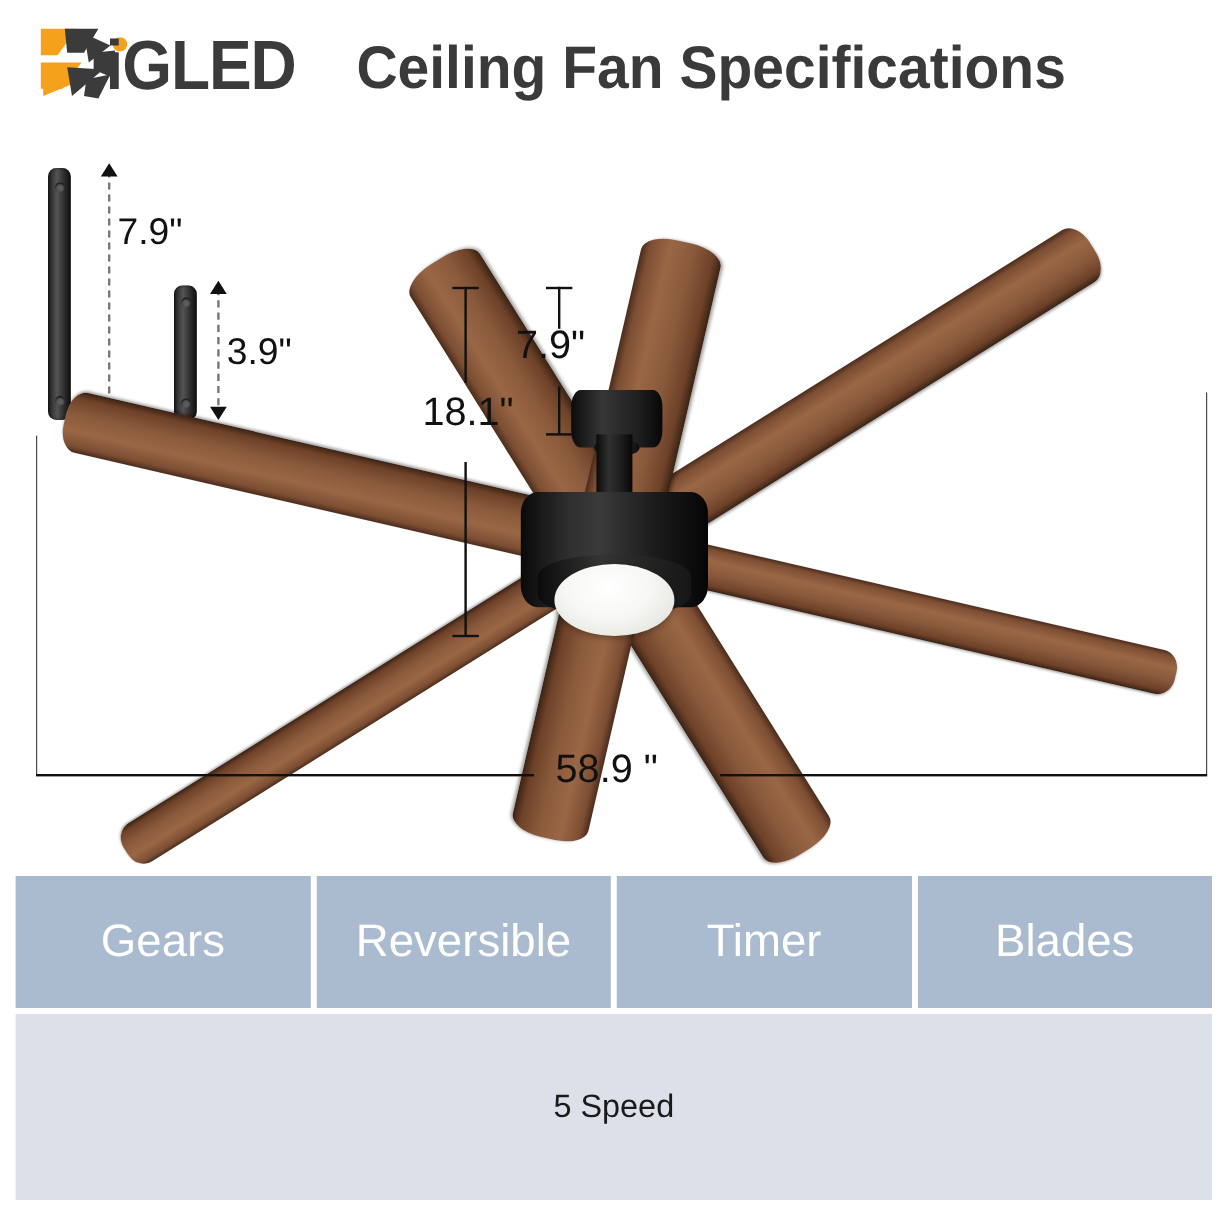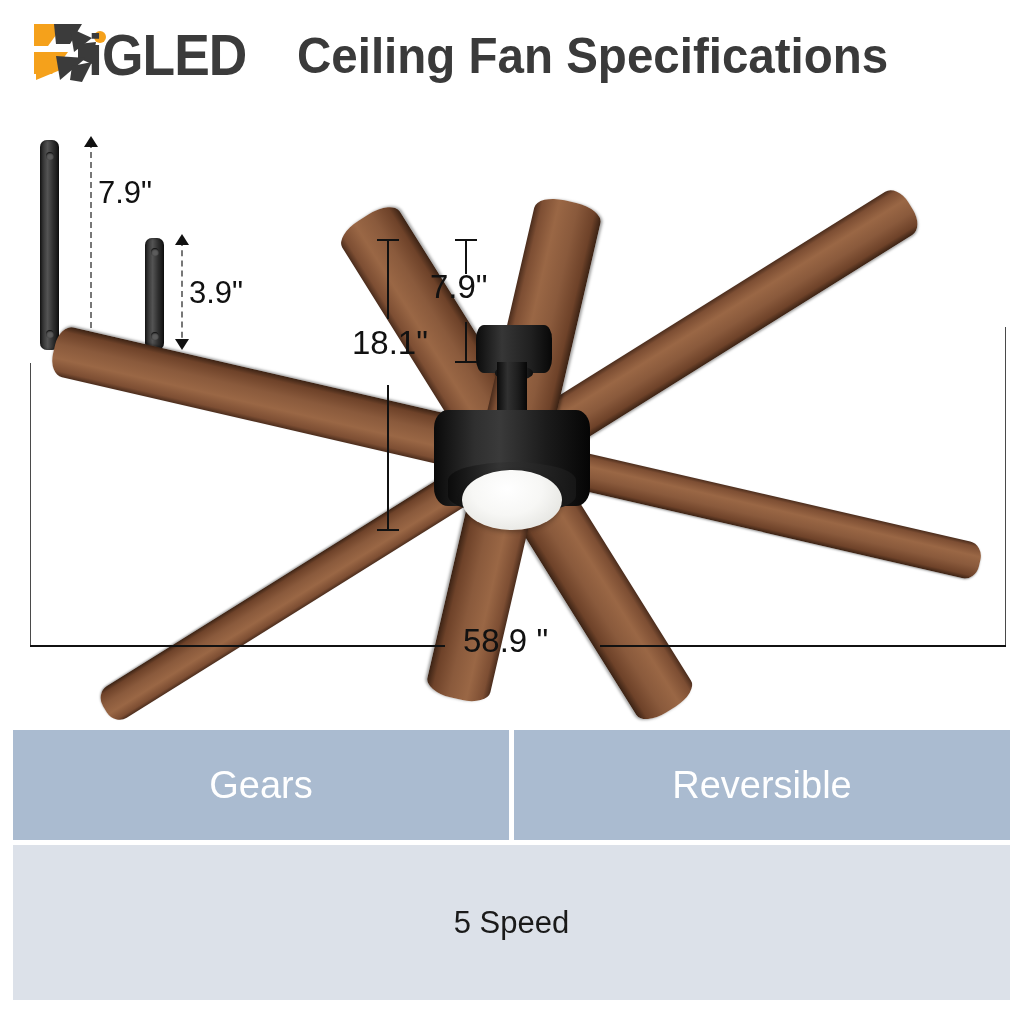--- a/index.html
+++ b/index.html
@@ -201,21 +201,21 @@
     font-family: "Liberation Sans", sans-serif;
   }
   .td-cell {
     flex: 1;
     height: 155px;
     background: #dce1e9;
     color: #1a1a1a;
     display: flex;
     align-items: center;
     justify-content: center;
-    font-size: 31px;
+    font-size: 27px;
     font-weight: 400;
     font-family: "Liberation Sans", sans-serif;
     text-align: left;
   }
 </style>
 </head>
 <body>
 
 <div id="header">
 
@@ -298,17 +298,19 @@
   <div class="ext-line" style="left:1005px; top:217px; height:318px;"></div>
   <div class="rule-h" style="left:30px; top:535px; width:415px;"></div>
   <div class="rule-h" style="left:600px; top:535px; width:406px;"></div>
   <div class="dim-label big" style="left:463px; top:512px;">58.9  "</div>
 </div>
 
 <div id="spec-table">
   <div class="spec-row head-row">
     <div class="th-cell">Gears</div>
     <div class="th-cell">Reversible</div>
+    <div class="th-cell">Timer</div>
+    <div class="th-cell">Blades</div>
   </div>
   <div class="spec-row body-row">
     <div class="td-cell">5 Speed</div>
   </div>
 </div>
 
 </body></html>

